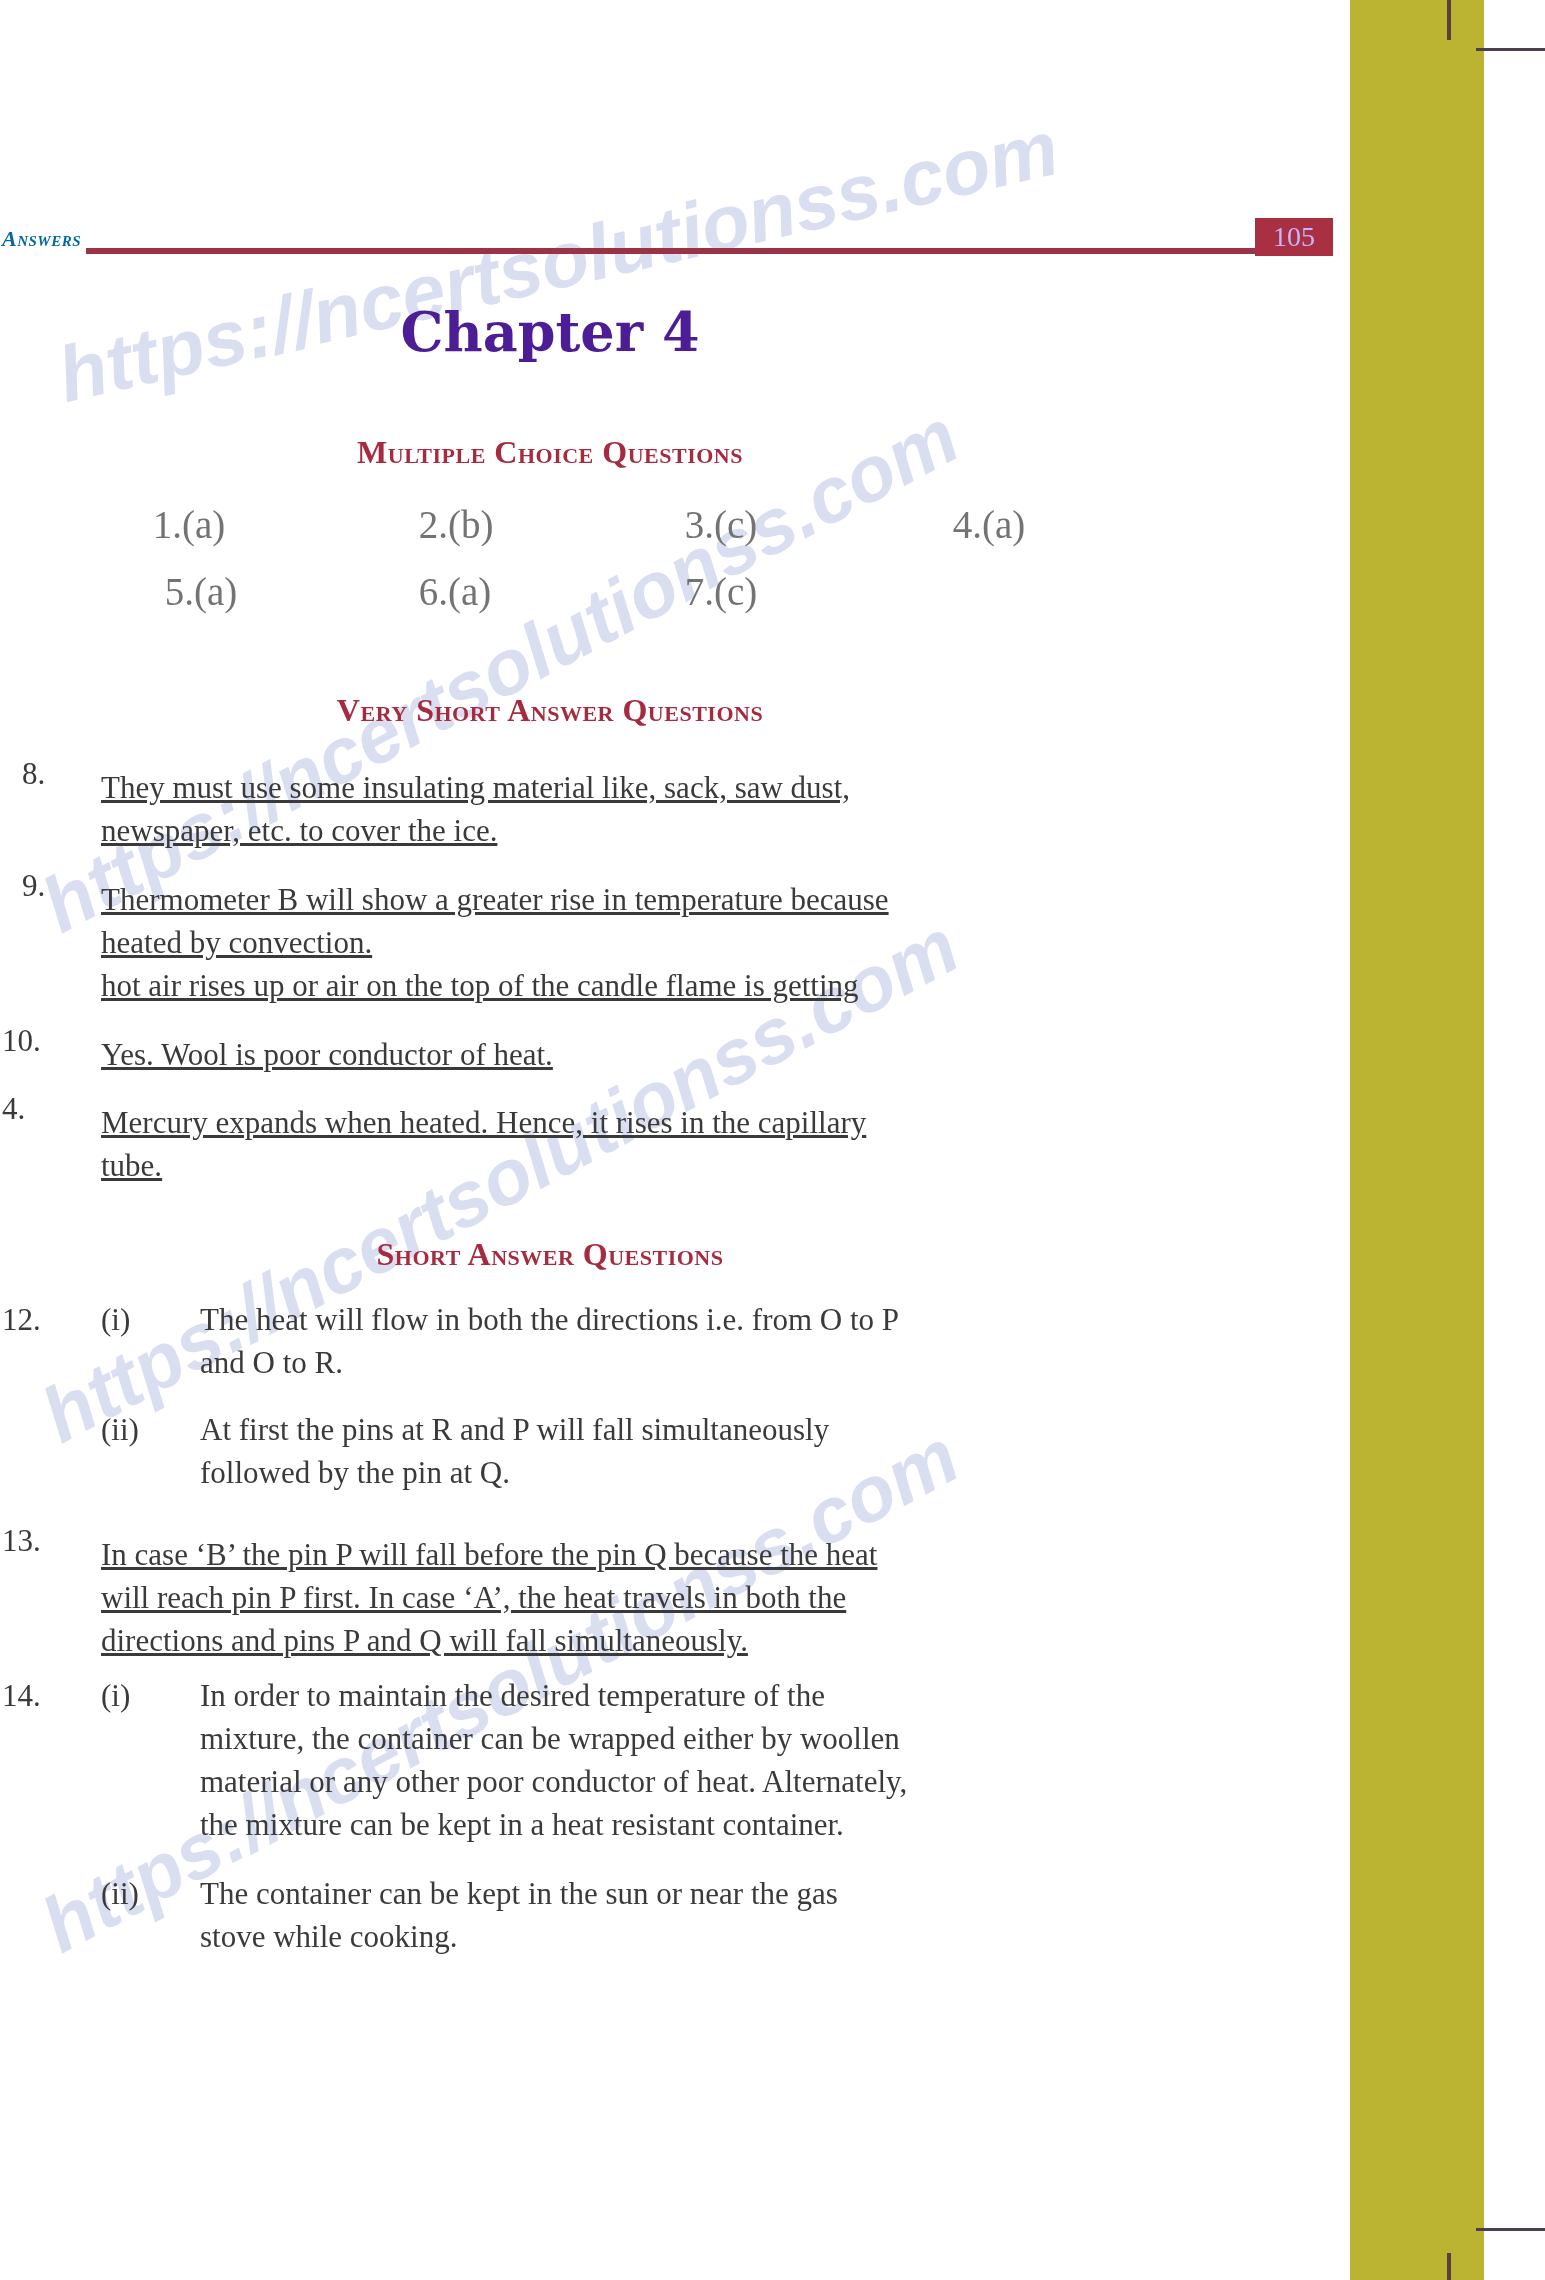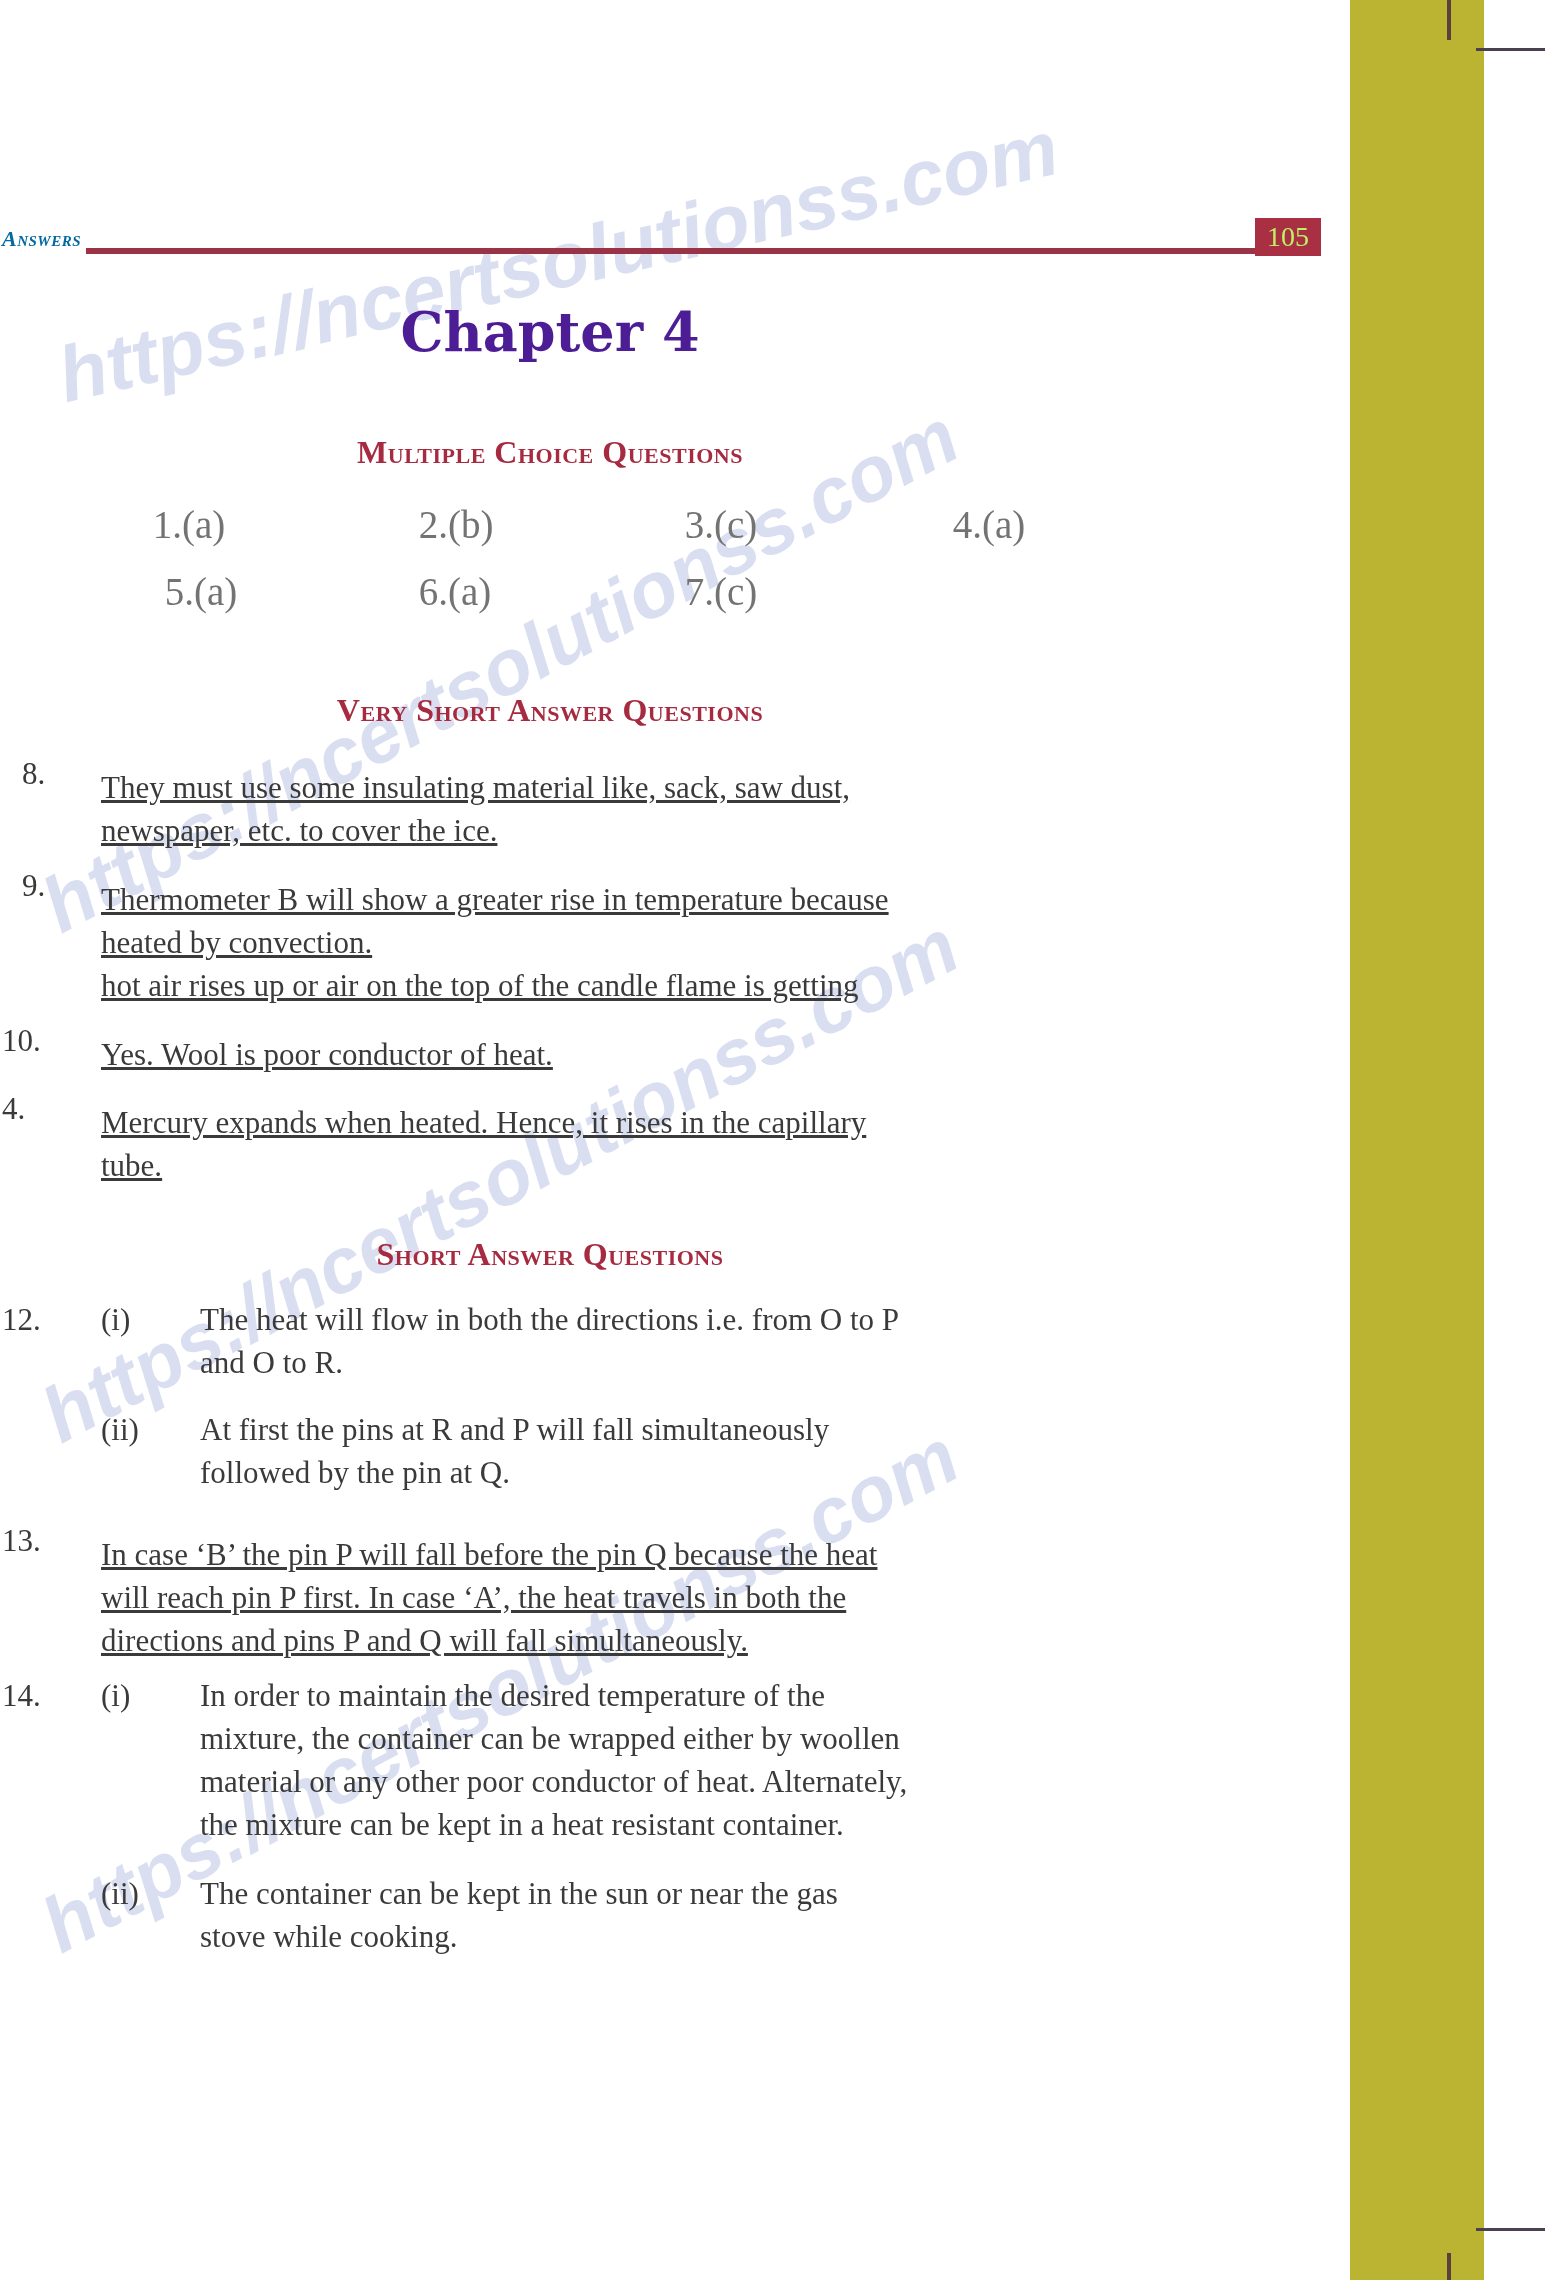--- a/index.html
+++ b/index.html
@@ -20,22 +20,22 @@
     position: absolute; left: 2px; top: 226px;
     font-family: "Liberation Serif", serif; font-style: italic; font-weight: bold;
     font-size: 22px; color: #0369a1; letter-spacing: 0.5px;
     font-variant: small-caps;
   }
   .header-rule {
     position: absolute; left: 86px; top: 248px; width: 1170px; height: 6px;
     background: #9a3346;
   }
   .page-badge {
-    position: absolute; left: 1255px; top: 218px; width: 66px; height: 38px;
-    background: #a92f42; color: #bef264;
+    position: absolute; left: 1255px; top: 218px; width: 78px; height: 38px;
+    background: #a92f42; color: #c4b5fd;
     font-family: "Liberation Serif", serif; font-size: 28px;
     text-align: center; line-height: 38px;
   }
   .chapter-title {
     position: absolute; left: 0; width: 1100px; top: 300px;
     text-align: center; font-family: "DejaVu Serif", serif; font-weight: bold;
     font-size: 54px; color: #4c1d95;
   }
   .section-title {
     position: absolute; left: 0; width: 1100px; text-align: center;

